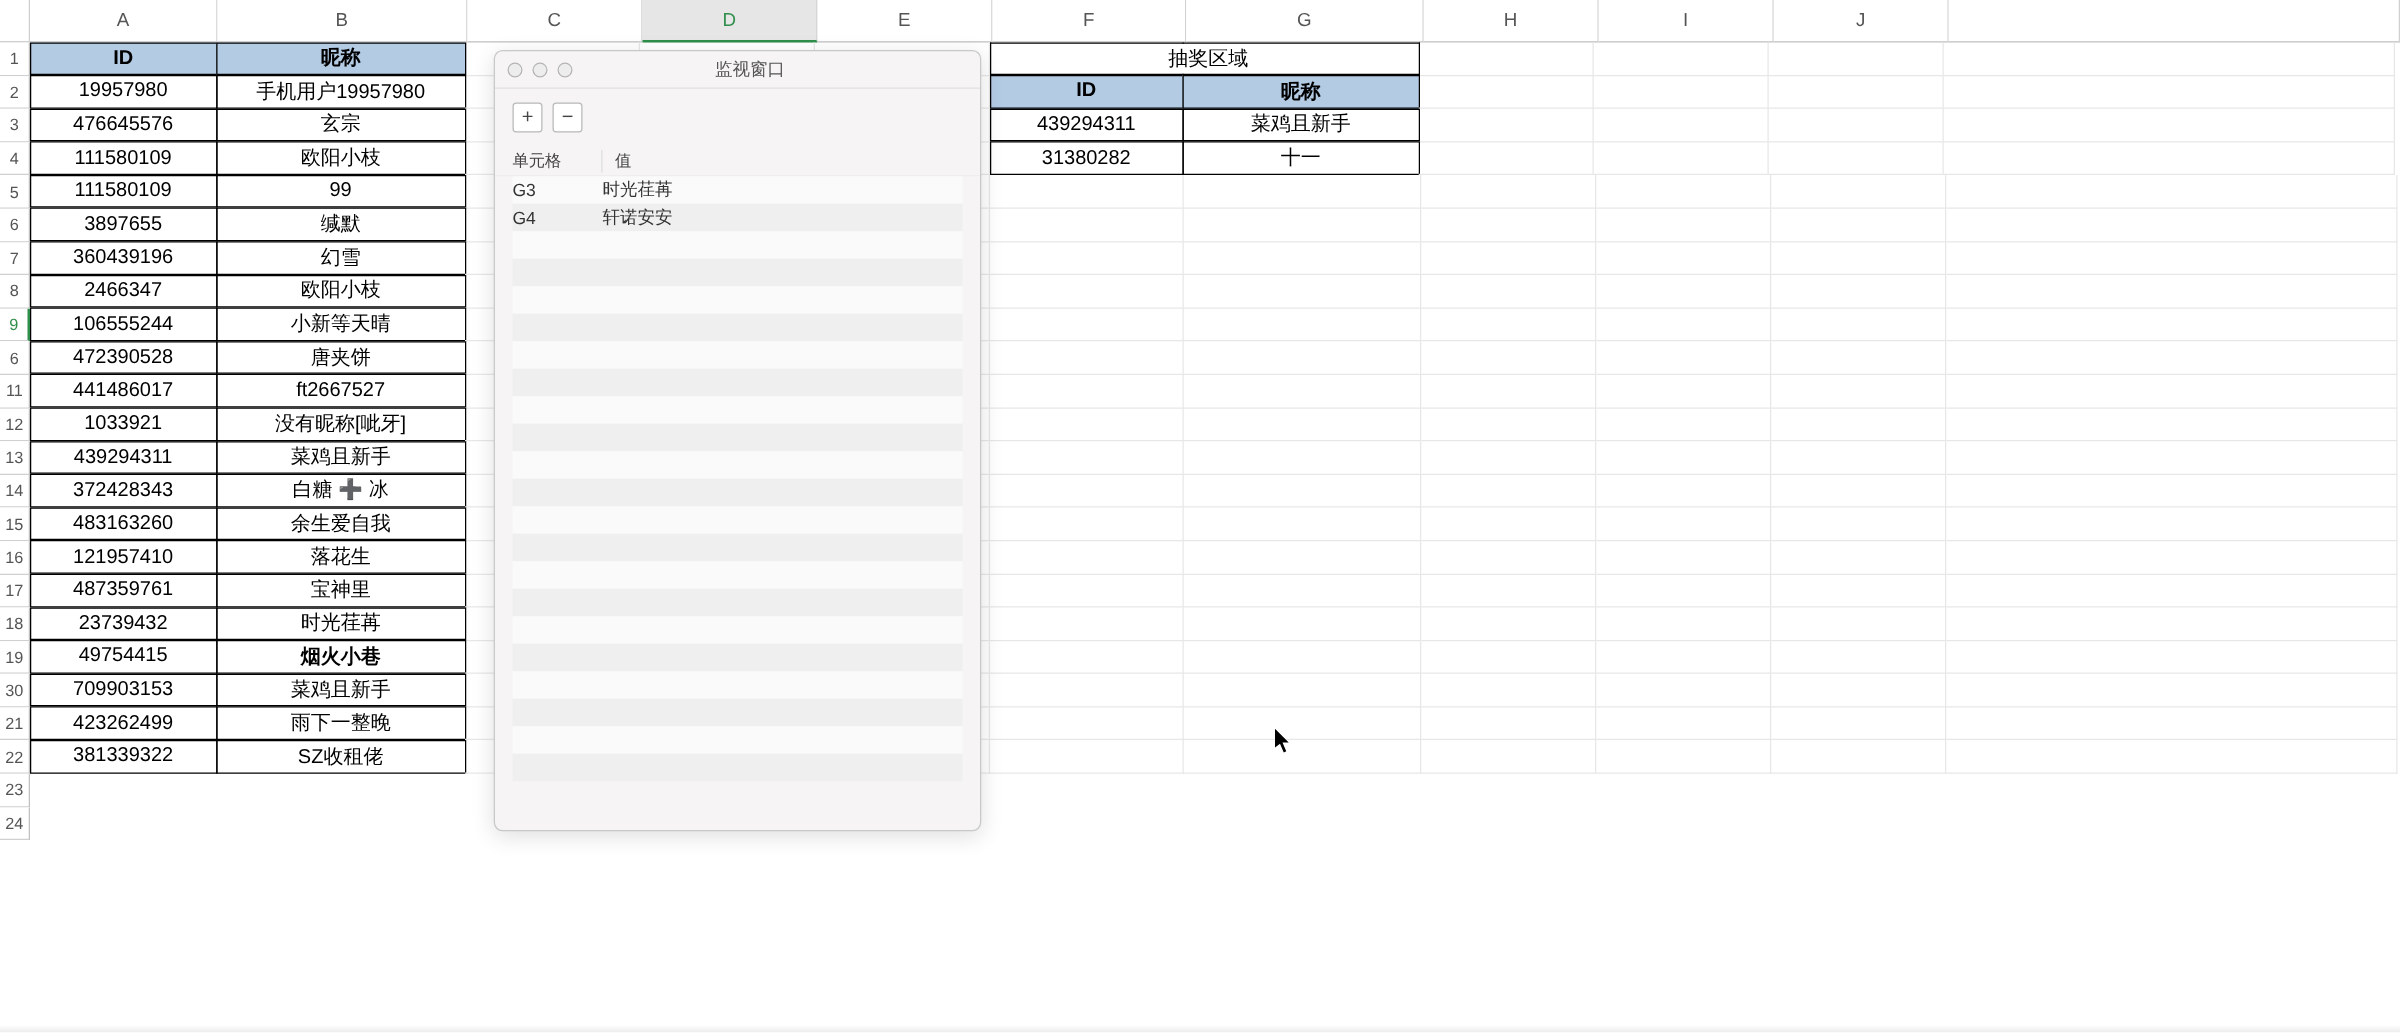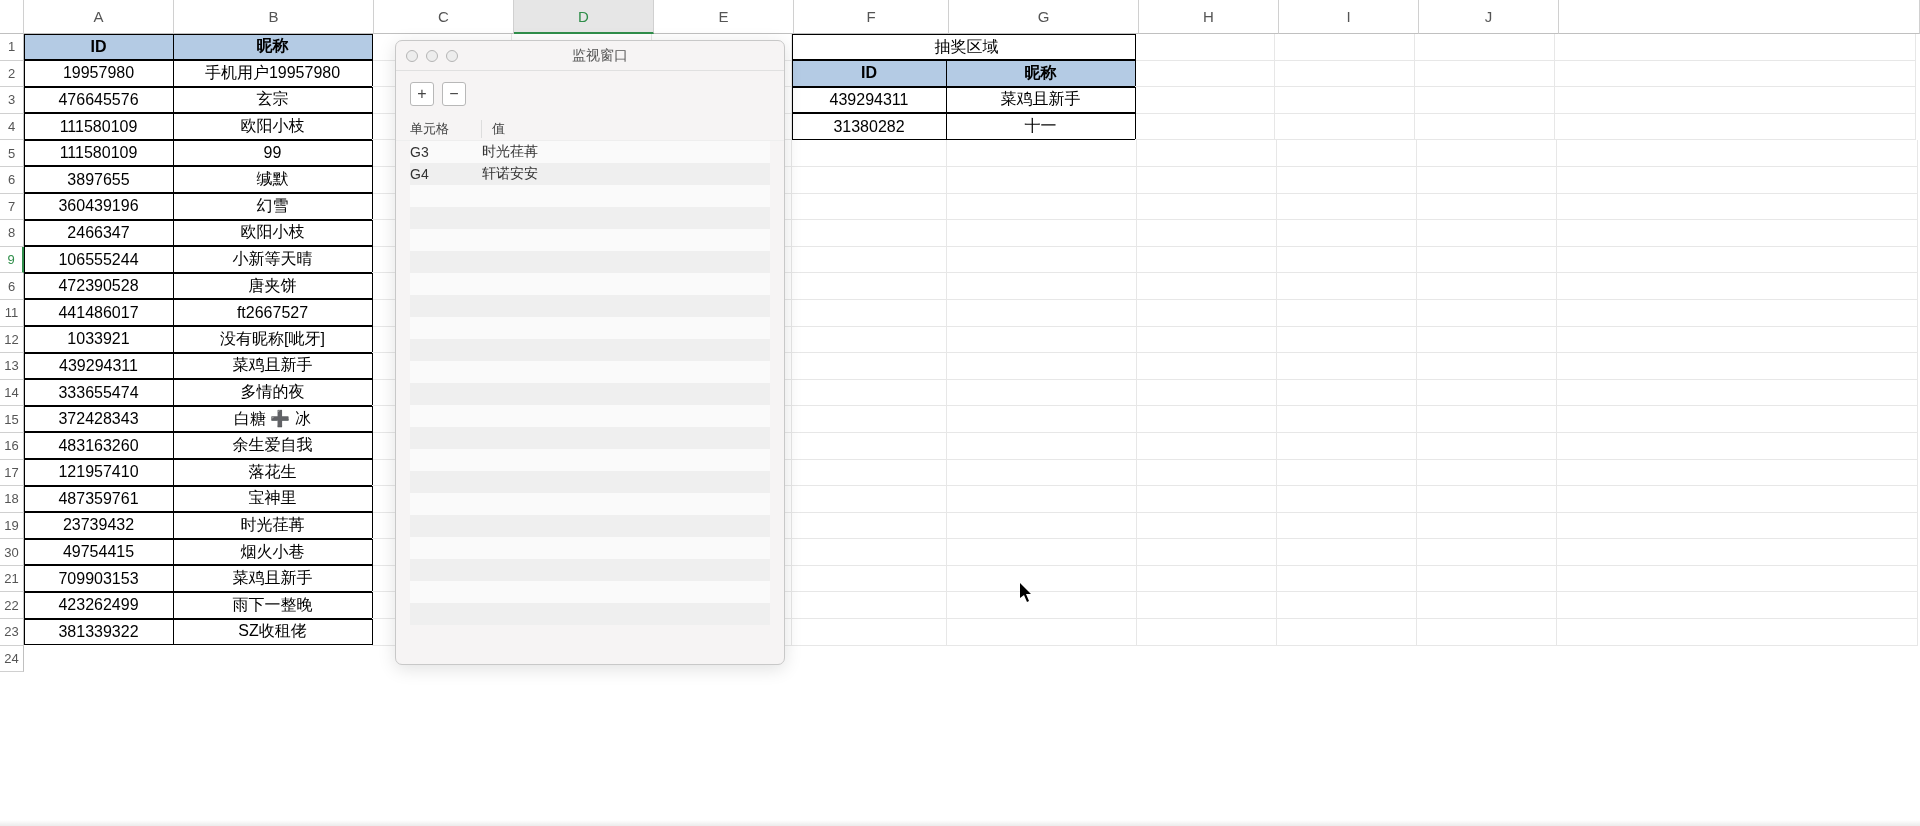--- a/index.html
+++ b/index.html
@@ -406,33 +406,20 @@
       <div class="cell" style="width: 140px;"></div>
       <div class="cell" style="width: 140px;"></div>
       <div class="cell" style="width: 155px;"></div>
       <div class="cell" style="width: 190px;"></div>
       <div class="cell" style="width: 140px;"></div>
       <div class="cell" style="width: 140px;"></div>
       <div class="cell" style="width: 140px;"></div>
       <div class="cell" style="width: 361px;"></div>
     </div>
     <div class="grid-row">
-      <div class="cell bordered" style="width: 150px;">333655474</div>
-      <div class="cell bordered" style="width: 200px;">多情的夜</div>
-      <div class="cell" style="width: 140px;"></div>
-      <div class="cell" style="width: 140px;"></div>
-      <div class="cell" style="width: 140px;"></div>
-      <div class="cell" style="width: 155px;"></div>
-      <div class="cell" style="width: 190px;"></div>
-      <div class="cell" style="width: 140px;"></div>
-      <div class="cell" style="width: 140px;"></div>
-      <div class="cell" style="width: 140px;"></div>
-      <div class="cell" style="width: 361px;"></div>
-    </div>
-    <div class="grid-row">
       <div class="cell bordered" style="width: 150px;">372428343</div>
       <div class="cell bordered" style="width: 200px;">白糖 ➕ 冰</div>
       <div class="cell" style="width: 140px;"></div>
       <div class="cell" style="width: 140px;"></div>
       <div class="cell" style="width: 140px;"></div>
       <div class="cell" style="width: 155px;"></div>
       <div class="cell" style="width: 190px;"></div>
       <div class="cell" style="width: 140px;"></div>
       <div class="cell" style="width: 140px;"></div>
       <div class="cell" style="width: 140px;"></div>
@@ -485,21 +472,21 @@
       <div class="cell" style="width: 140px;"></div>
       <div class="cell" style="width: 155px;"></div>
       <div class="cell" style="width: 190px;"></div>
       <div class="cell" style="width: 140px;"></div>
       <div class="cell" style="width: 140px;"></div>
       <div class="cell" style="width: 140px;"></div>
       <div class="cell" style="width: 361px;"></div>
     </div>
     <div class="grid-row">
       <div class="cell bordered" style="width: 150px;">49754415</div>
-      <div class="cell bordered" style="width: 200px;">烟火小巷</div>
+      <div class="cell bordered" style="width: 200px; font-weight: bold;">烟火小巷</div>
       <div class="cell" style="width: 140px;"></div>
       <div class="cell" style="width: 140px;"></div>
       <div class="cell" style="width: 140px;"></div>
       <div class="cell" style="width: 155px;"></div>
       <div class="cell" style="width: 190px;"></div>
       <div class="cell" style="width: 140px;"></div>
       <div class="cell" style="width: 140px;"></div>
       <div class="cell" style="width: 140px;"></div>
       <div class="cell" style="width: 361px;"></div>
     </div>

